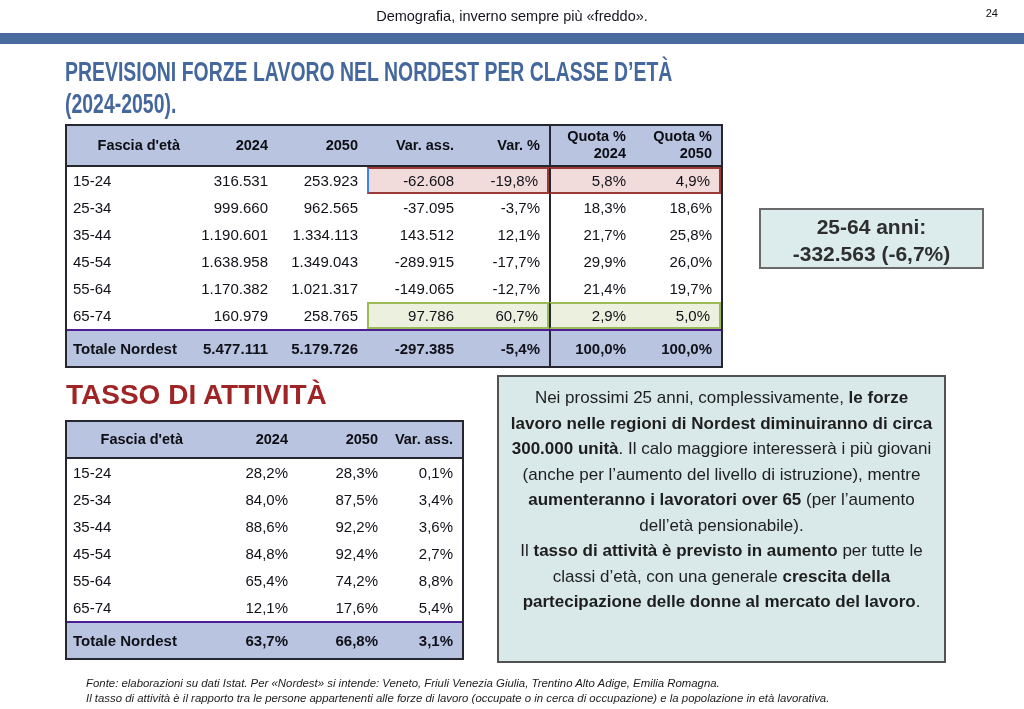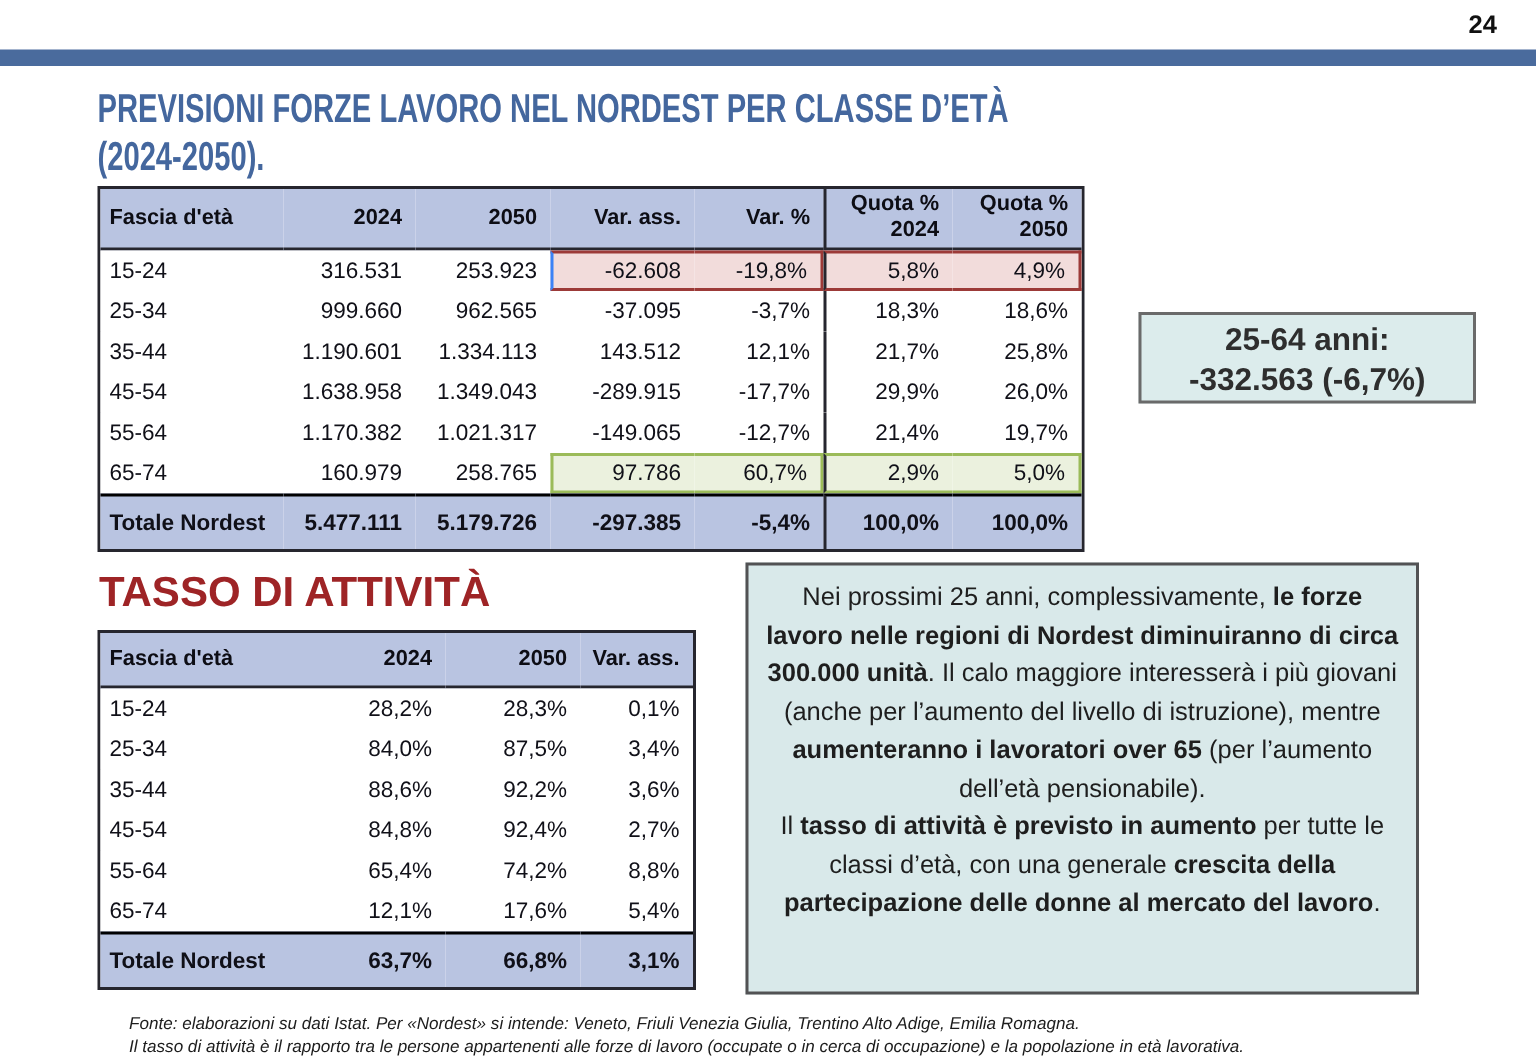--- a/index.html
+++ b/index.html
@@ -3,41 +3,41 @@
 <meta charset="utf-8">
 <style>
   * { margin:0; padding:0; box-sizing:border-box; }
   html,body { background:#fff; }
   body { font-family:"Liberation Sans", sans-serif; }
   .slide { position:relative; width:1024px; height:709px; background:#fff; overflow:hidden; }
 
   
   .top-title { position:absolute; top:8px; left:0; right:0; text-align:center;
                font-size:14.5px; color:#15151f; }
-  .page-number { position:absolute; top:7px; right:26px; font-size:17px; font-weight:bold; color:#111;text-align:right; }
+  .page-number { position:absolute; top:7px; right:26px; font-size:11px; font-weight:normal; color:#111;text-align:right; }
   .accent-bar { position:absolute; top:33px; left:0; width:1024px; height:11px; background:#4a6b9d; }
 
   
   .title { position:absolute; left:65px; top:57px; width:900px;
            font-size:27px; font-weight:bold; color:#44679e; line-height:1.17;
            transform:scaleX(0.72); transform-origin:0 0; white-space:nowrap; }
   .title span { display:block; }
 
   
   .tbl { position:absolute; border-collapse:separate; border-spacing:0;
          table-layout:fixed; border:2px solid #26262e; background:#fff; }
   .tbl th { background:#b9c4e1; font-weight:bold; font-size:14.5px; color:#0d0d14;
             height:37px; padding:2px 9px 2px 6px; text-align:right; vertical-align:middle;
             white-space:pre-line; border-bottom:2px solid #26262e; line-height:1.2; }
-  .tbl th:first-child { text-align:left; }
+  .tbl th:first-child { text-align:right; }
   .tbl td { font-size:15px; color:#101018; height:27px; padding:1px 9px 1px 6px;
             text-align:right; vertical-align:middle; background:#fff; }
   .tbl td:first-child { text-align:left; }
   .tbl tbody.total td { background:#b9c4e1; font-weight:bold; height:37px;
-                        border-top:2px solid #000000; }
+                        border-top:2px solid #4c1d95; }
   .tbl.main { left:65px; top:124px; width:654px; }
   .tbl.activity { left:65px; top:420px; width:395px; }
 
   .hl-red { background:#f2dcdb !important; border-top:2px solid #9c3a38; border-bottom:2px solid #9c3a38; }
   .hl-red.hl-left { border-left:2px solid #3b82f6; }
   .hl-red.hl-right { border-right:2px solid #9c3a38; }
   .hl-green { background:#ebf1de !important; border-top:2px solid #9bbb59; border-bottom:2px solid #9bbb59; }
   .hl-green.hl-left { border-left:2px solid #9bbb59; }
   .hl-green.hl-right { border-right:2px solid #9bbb59; }
   .col-divider { border-left:2px solid #26262e !important; }
@@ -62,20 +62,21 @@
                font-size:11.4px; font-style:italic; color:#1c1c1c; line-height:14.5px;margin-left:20px; }
 
   
   .logo { position:absolute; left:948px; top:628px; width:76px; height:80px; }
 </style>
 </head>
 <body>
 
 <div class="slide">
 
+  <div class="top-title">Demografia, inverno sempre più «freddo».</div>
   <div class="page-number">24</div>
   <div class="accent-bar"></div>
 
   <h1 class="title">
     <span>PREVISIONI FORZE LAVORO NEL NORDEST PER CLASSE D’ETÀ</span>
     <span>(2024-2050).</span>
   </h1>
 
   <table class="tbl main">
     <colgroup>

